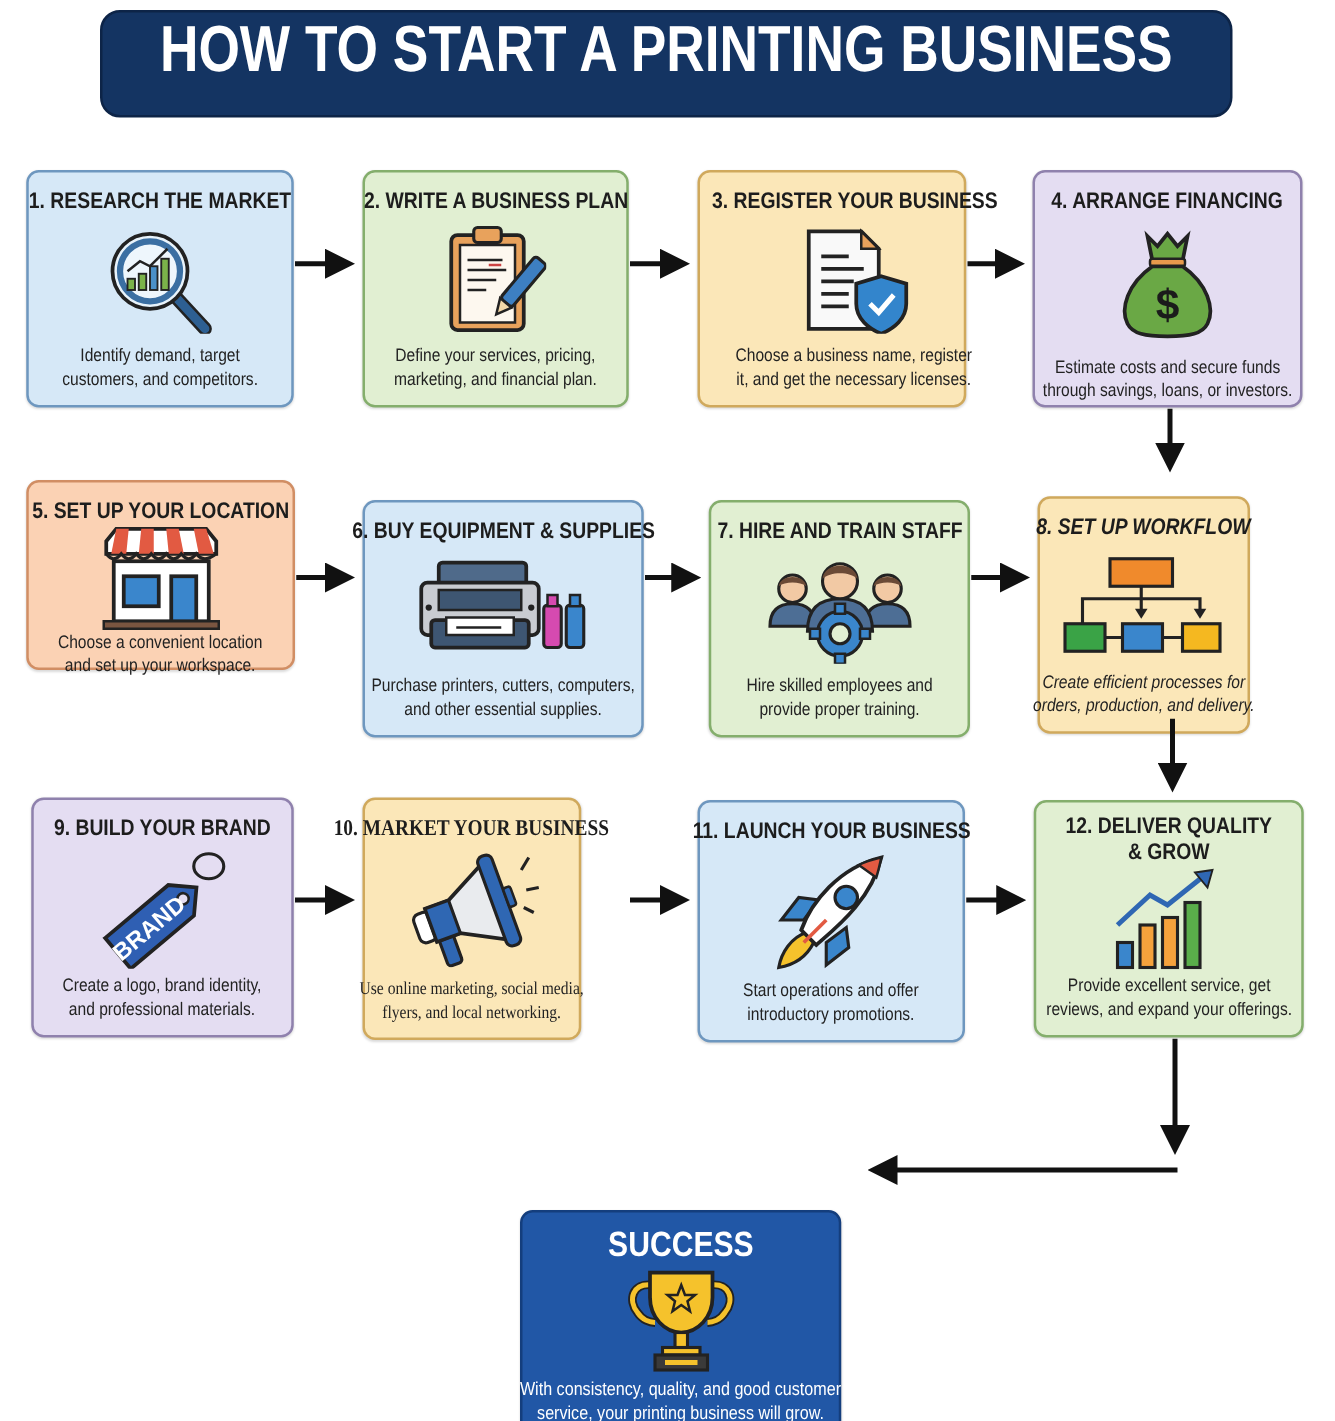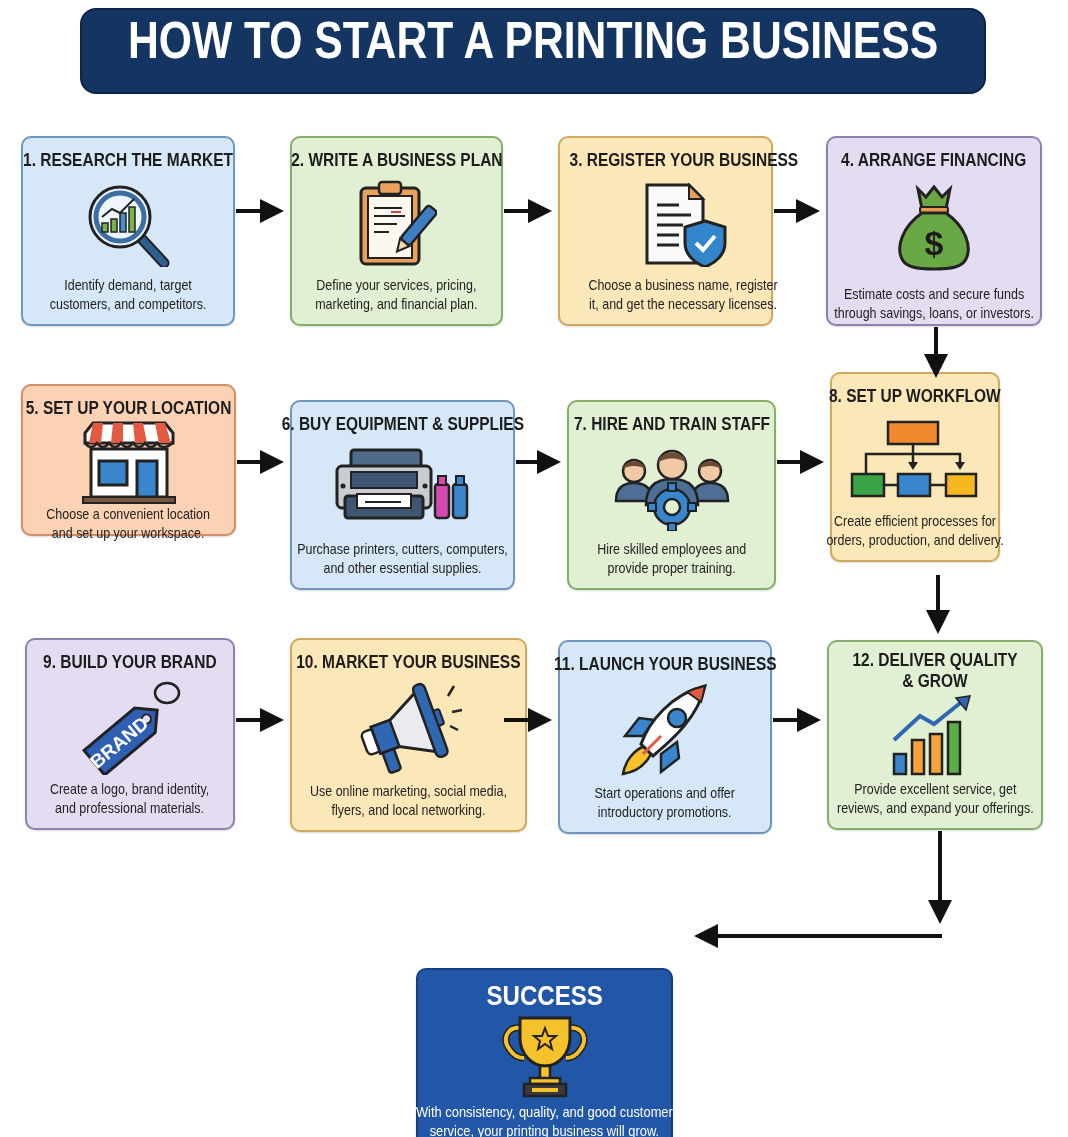--- a/index.html
+++ b/index.html
@@ -202,21 +202,21 @@
         <circle r="8" fill="#e1efd2" stroke="#222" stroke-width="2.5"></circle>
       </g>
     </svg>
   </div>
   <div class="desc">
     <div>Hire skilled employees and</div>
       <div>provide proper training.</div>
   </div>
 </div>
 
-<div class="card yellow" style="left:830px;top:372px;width:170px;height:190px;">
+<div class="card yellow" style="left:830px;top:397px;width:170px;height:190px;font-style:italic;">
   <div class="heading">8. SET UP WORKFLOW</div>
   <div class="icon">
     <svg width="130" height="80" viewBox="0 0 130 80">
       <rect x="38" y="2" width="50" height="22" fill="#f08a2c" stroke="#222" stroke-width="2.5"></rect>
       <line x1="63" y1="24" x2="63" y2="44" stroke="#222" stroke-width="2.5"></line>
       <polygon points="58,42 68,42 63,50" fill="#222"></polygon>
       <polyline points="16,56 16,34 110,34 110,44" fill="none" stroke="#222" stroke-width="2.5"></polyline>
       <polygon points="105,42 115,42 110,50" fill="#222"></polygon>
       <rect x="2" y="54" width="32" height="22" fill="#3aa346" stroke="#222" stroke-width="2.5"></rect>
       <rect x="48" y="54" width="32" height="22" fill="#3a86cc" stroke="#222" stroke-width="2.5"></rect>
@@ -242,21 +242,21 @@
         <text x="42" y="65" font-size="19" font-weight="bold" fill="#fff" text-anchor="middle" font-family="Liberation Sans, sans-serif">BRAND</text>
       </g>
     </svg>
   </div>
   <div class="desc">
     <div>Create a logo, brand identity,</div>
       <div>and professional materials.</div>
   </div>
 </div>
 
-<div class="card yellow" style="left:290px;top:638px;width:237px;height:194px;">
+<div class="card yellow" style="left:290px;top:638px;width:175px;height:194px;font-family:Liberation Serif, serif;">
   <div class="heading">10. MARKET YOUR BUSINESS</div>
   <div class="icon">
     <svg width="110" height="92" viewBox="0 0 110 92">
       <g transform="rotate(-20 50 48)">
         <rect x="22" y="58" width="12" height="26" rx="3" fill="#2f67b3" stroke="#222" stroke-width="2.5"></rect>
         <rect x="8" y="36" width="14" height="24" rx="5" fill="#fff" stroke="#222" stroke-width="2.5"></rect>
         <path d="M20 34 L40 34 L78 14 V82 L40 62 L20 62 Z" fill="#e9ebee" stroke="#222" stroke-width="3"></path>
         <path d="M20 34 L40 34 V62 L20 62 Z" fill="#2f67b3" stroke="#222" stroke-width="2.5"></path>
         <rect x="72" y="10" width="12" height="76" rx="5" fill="#2f67b3" stroke="#222" stroke-width="2.5"></rect>
         <rect x="84" y="40" width="6" height="16" rx="2" fill="#2f67b3" stroke="#222" stroke-width="2"></rect>

